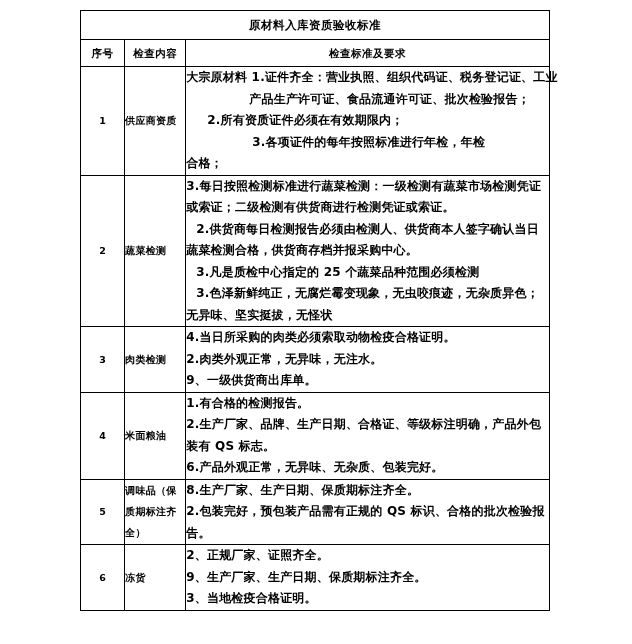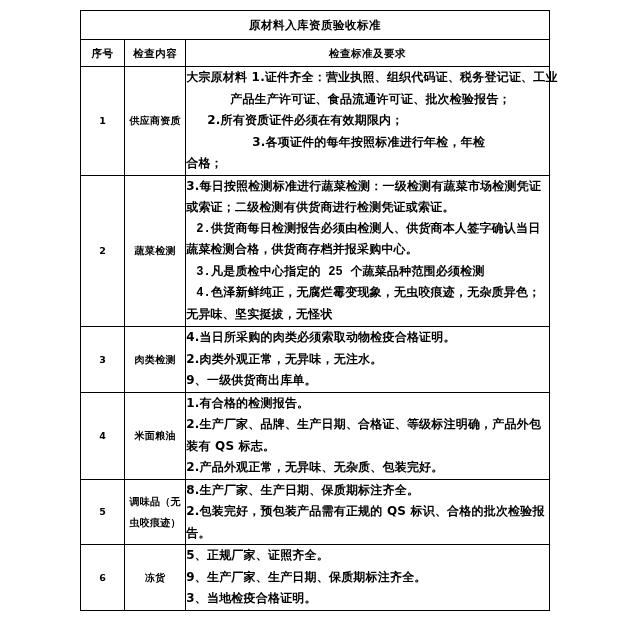--- a/index.html
+++ b/index.html
@@ -54,41 +54,41 @@
     height: 26px;
     line-height: 26px;
   }
   .no-cell {
     text-align: center;
     font-size: 9.5px;
     font-weight: bold;
     font-family: "DejaVu Sans", sans-serif;
   }
   .item-cell {
-    text-align: center;
+    text-align: left;
     font-size: 10px;
     font-weight: bold;
     line-height: 21px;
     padding: 0 3px;
     letter-spacing: 0.3px;
   }
   .std-cell {
     font-size: 12px;
     font-weight: bold;
     line-height: 21.5px;
     padding: 5px 4px 5px 6px;
     letter-spacing: 0.2px;
     text-align: left;
   }
   .std-cell .line { white-space: nowrap; }
   .std-cell .wrapline { white-space: normal; }
   .ind-0 { text-indent: 0; }
-  .ind-1 { text-indent: 10px; font-family: Liberation Mono, monospace; }
+  .ind-1 { text-indent: 10px; }
   .ind-2 { text-indent: 21px; }
-  .ind-4 { text-indent: 44px; }
+  .ind-4 { text-indent: 44px; text-align: center; }
   .ind-6 { text-indent: 66px; }
 </style>
 </head>
 <body>
 
 <div id="doc-page">
 
   <table class="acceptance-table">
     <colgroup>
       <col class="col-no">
@@ -119,58 +119,58 @@
         </td>
       </tr>
 
       <tr>
         <td class="no-cell">2</td>
         <td class="item-cell">蔬菜检测</td>
         <td class="std-cell">
           <div class="wrapline ind-0">3.每日按照检测标准进行蔬菜检测：一级检测有蔬菜市场检测凭证或索证；二级检测有供货商进行检测凭证或索证。</div>
           <div class="wrapline ind-1">2.供货商每日检测报告必须由检测人、供货商本人签字确认当日蔬菜检测合格，供货商存档并报采购中心。</div>
           <div class="wrapline ind-1">3.凡是质检中心指定的 25 个蔬菜品种范围必须检测</div>
-          <div class="wrapline ind-1">4.色泽新鲜纯正，无腐烂霉变现象，无虫咬痕迹，无杂质异色；无异味、坚实挺拔，无怪状</div>
+          <div class="wrapline ind-1">3.色泽新鲜纯正，无腐烂霉变现象，无虫咬痕迹，无杂质异色；无异味、坚实挺拔，无怪状</div>
         </td>
       </tr>
 
       <tr>
         <td class="no-cell">3</td>
         <td class="item-cell">肉类检测</td>
         <td class="std-cell">
           <div class="wrapline ind-0">4.当日所采购的肉类必须索取动物检疫合格证明。</div>
           <div class="wrapline ind-0">2.肉类外观正常，无异味，无注水。</div>
           <div class="wrapline ind-0">9、一级供货商出库单。</div>
         </td>
       </tr>
 
       <tr>
         <td class="no-cell">4</td>
         <td class="item-cell">米面粮油</td>
         <td class="std-cell">
           <div class="wrapline ind-0">1.有合格的检测报告。</div>
           <div class="wrapline ind-0">2.生产厂家、品牌、生产日期、合格证、等级标注明确，产品外包装有 QS 标志。</div>
-          <div class="wrapline ind-0">2.产品外观正常，无异味、无杂质、包装完好。</div>
+          <div class="wrapline ind-0">6.产品外观正常，无异味、无杂质、包装完好。</div>
         </td>
       </tr>
 
       <tr>
         <td class="no-cell">5</td>
-        <td class="item-cell">调味品（无虫咬痕迹）</td>
+        <td class="item-cell">调味品（保质期标注齐全）</td>
         <td class="std-cell">
           <div class="wrapline ind-0">8.生产厂家、生产日期、保质期标注齐全。</div>
           <div class="wrapline ind-0">2.包装完好，预包装产品需有正规的 QS 标识、合格的批次检验报告。</div>
         </td>
       </tr>
 
       <tr>
         <td class="no-cell">6</td>
         <td class="item-cell">冻货</td>
         <td class="std-cell">
-          <div class="wrapline ind-0">5、正规厂家、证照齐全。</div>
+          <div class="wrapline ind-0">2、正规厂家、证照齐全。</div>
           <div class="wrapline ind-0">9、生产厂家、生产日期、保质期标注齐全。</div>
           <div class="wrapline ind-0">3、当地检疫合格证明。</div>
         </td>
       </tr>
 
     </tbody>
   </table>
 
 </div>
 

